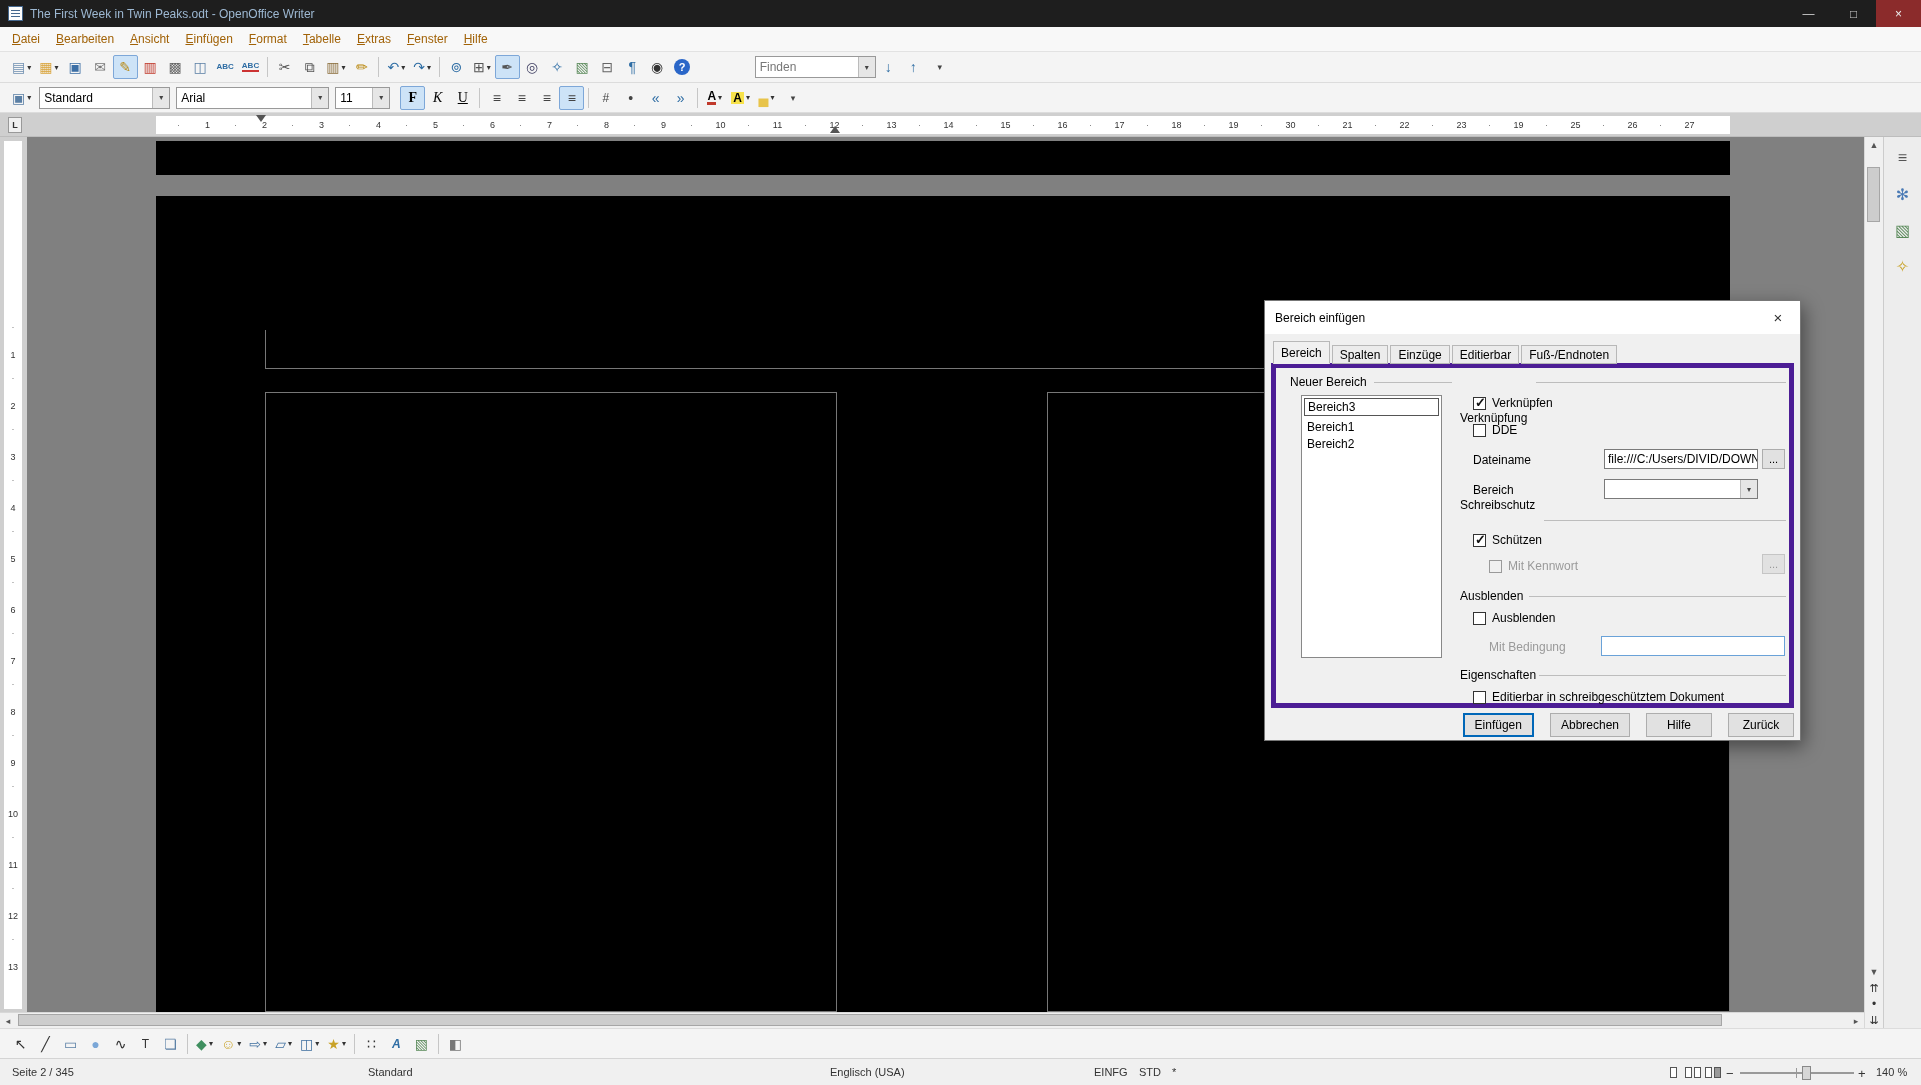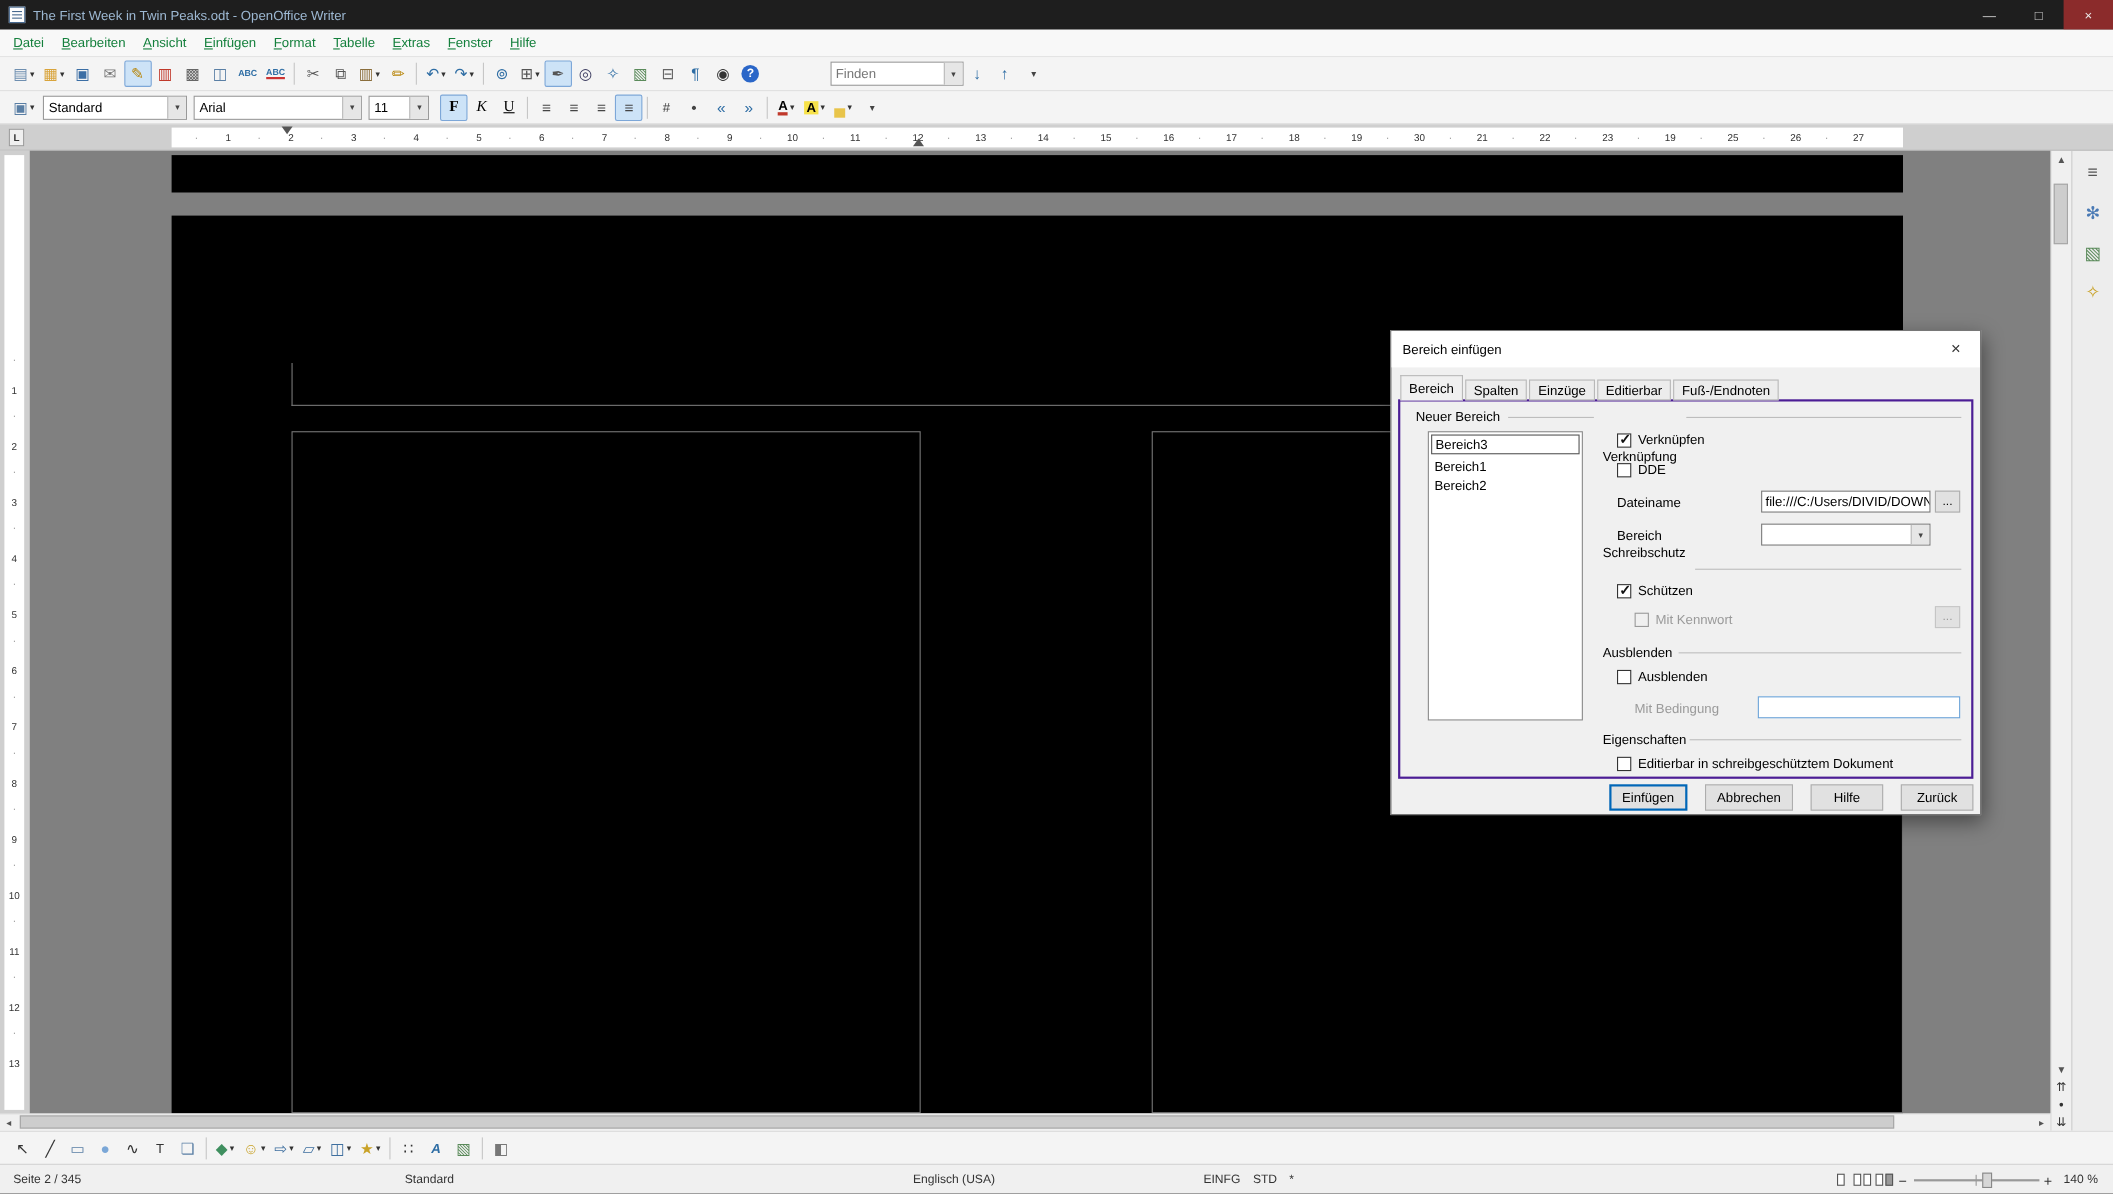--- a/index.html
+++ b/index.html
@@ -10,21 +10,21 @@
   
   .titlebar { height:27px; background:#1e1e1e; display:flex; align-items:center; color:#9db8d2; font-size:12px; flex:0 0 27px; }
   .app-icon { width:15px; height:15px; margin:0 7px 0 8px; background:#fdfdfd; border:1px solid #46688e; position:relative; }
   .app-icon::after{ content:""; position:absolute; left:2px; top:3px; right:2px; height:1px; background:#46688e; box-shadow:0 3px 0 #46688e, 0 6px 0 #46688e; }
   .title { white-space:nowrap; }
   .win-btns { margin-left:auto; display:flex; height:100%; }
   .win-btn { width:45px; height:100%; display:flex; align-items:center; justify-content:center; color:#cccccc; font-size:12px; }
   .win-btn.close { background:#8b2b2b; color:#eee; }
 
   
-  .menubar { height:25px; flex:0 0 25px; background:#f8f8f8; display:flex; align-items:center; padding-left:4px; font-size:12px; color:#15803d; border-bottom:1px solid #e2e2e2; }
+  .menubar { height:25px; flex:0 0 25px; background:#f8f8f8; display:flex; align-items:center; padding-left:4px; font-size:12px; color:#a16207; border-bottom:1px solid #e2e2e2; }
   .menu-item { display:inline-block; padding:4px 8px; }
   .menu-item::first-letter { text-decoration:underline; }
 
   
   .toolbar { background:#f4f4f4; border-bottom:1px solid #dcdcdc; display:flex; align-items:center; }
   .toolbar.std { height:31px; flex:0 0 31px; padding-left:8px; }
   .toolbar.fmt { height:30px; flex:0 0 30px; padding-left:8px; }
   .tb-icons { display:flex; align-items:center; height:100%; }
   .tb-btn { height:24px; min-width:25px; padding:0 3px; display:flex; align-items:center; justify-content:center; font-size:14px; border:1px solid transparent; border-radius:2px; }
   .tb-btn .glyph { line-height:1; }
@@ -121,21 +121,21 @@
   .zoom-tick { position:absolute; left:56px; top:-4px; width:1px; height:10px; background:#999; }
   .zoom-thumb { position:absolute; left:62px; top:-6px; width:9px; height:14px; background:#d6d6d6; border:1px solid #888; }
 
   
   .dialog { position:absolute; left:1264px; top:300px; width:537px; height:441px; background:#f0f0f0; border:1px solid #777; box-shadow:3px 6px 18px rgba(0,0,0,0.45); font-size:12px; z-index:10; color:#000; }
   .dlg-title { height:33px; background:#fff; display:flex; align-items:center; padding-left:10px; }
   .dlg-close { margin-left:auto; width:44px; height:100%; display:flex; align-items:center; justify-content:center; font-size:15px; color:#333; }
   .dlg-tabs { position:absolute; left:8px; top:40px; display:flex; height:23px; z-index:3; align-items:flex-end; }
   .dlg-tab { height:19px; padding:2px 7px 0; background:#ececec; border:1px solid #b8b8b8; margin-right:2px; font-size:12px; white-space:nowrap; }
   .dlg-tab.active { height:23px; padding-top:4px; background:#f0f0f0; border-bottom:1px solid #f0f0f0; }
-  .dlg-panel { position:absolute; left:6px; top:62px; width:523px; height:345px; border:2px solid #4c1d95; background:#f0f0f0; }
+  .dlg-panel { position:absolute; left:6px; top:62px; width:523px; height:345px; border:5px solid #4c1d95; background:#f0f0f0; }
   .grp-label { position:absolute; white-space:nowrap; }
   .grp-line { position:absolute; height:1px; background:#bdbdbd; }
   .cb-row { position:absolute; display:flex; align-items:center; gap:6px; height:16px; white-space:nowrap; }
   .cb { width:13px; height:13px; background:#fff; border:1px solid #333; position:relative; flex:0 0 13px; }
   .checked .cb::after { content:"✓"; position:absolute; left:1px; top:-3px; font-size:13px; font-weight:bold; color:#111; }
   .disabled .cb { border-color:#9a9a9a; background:#f0f0f0; }
   .disabled .cb-lbl { color:#9a9a9a; }
   .fld-label { position:absolute; white-space:nowrap; }
   .fld-label.dim-label { color:#9a9a9a; }
   .fld { position:absolute; background:#fff; border:1px solid #7a7a7a; display:flex; align-items:center; padding:0 3px; overflow:hidden; white-space:nowrap; height:20px; }

